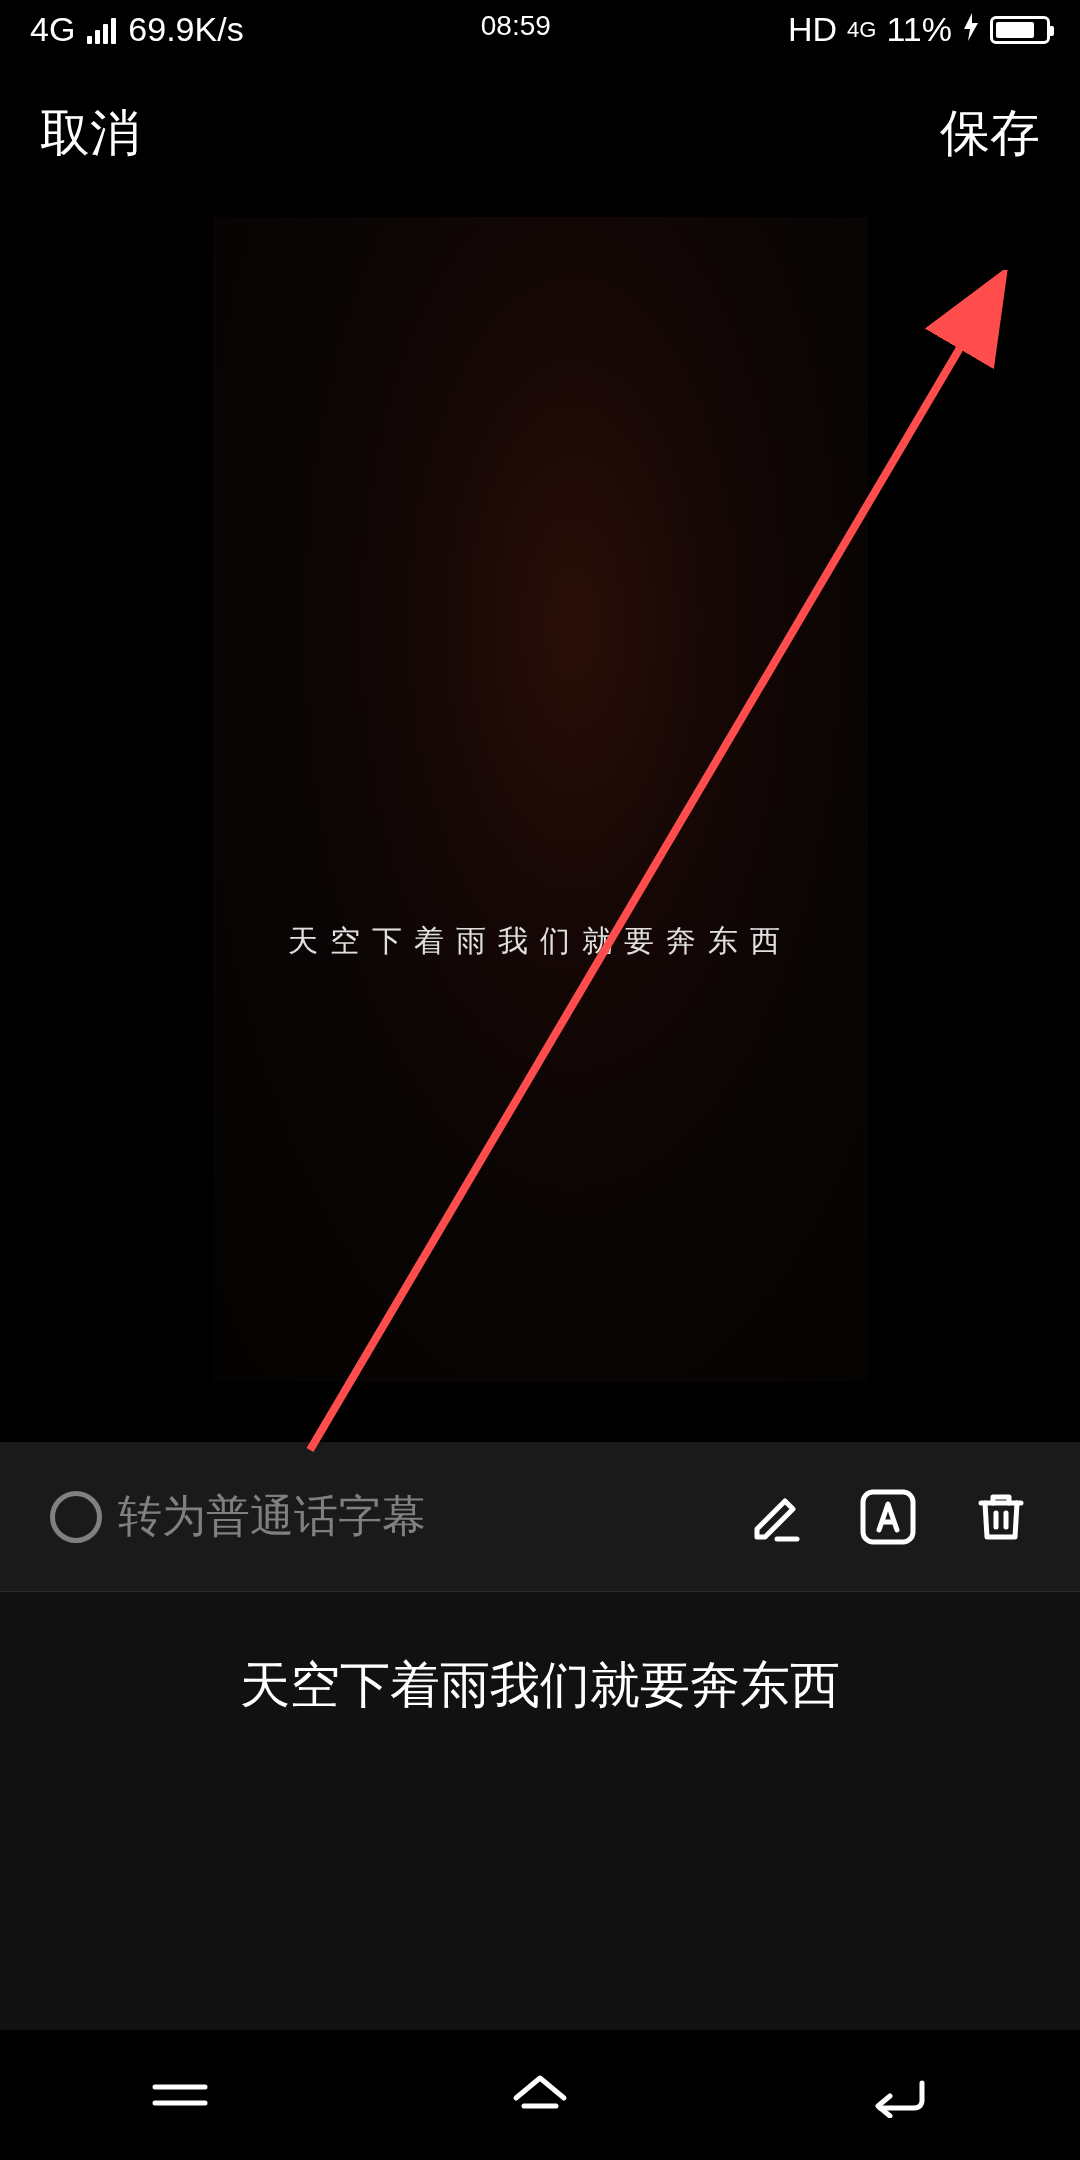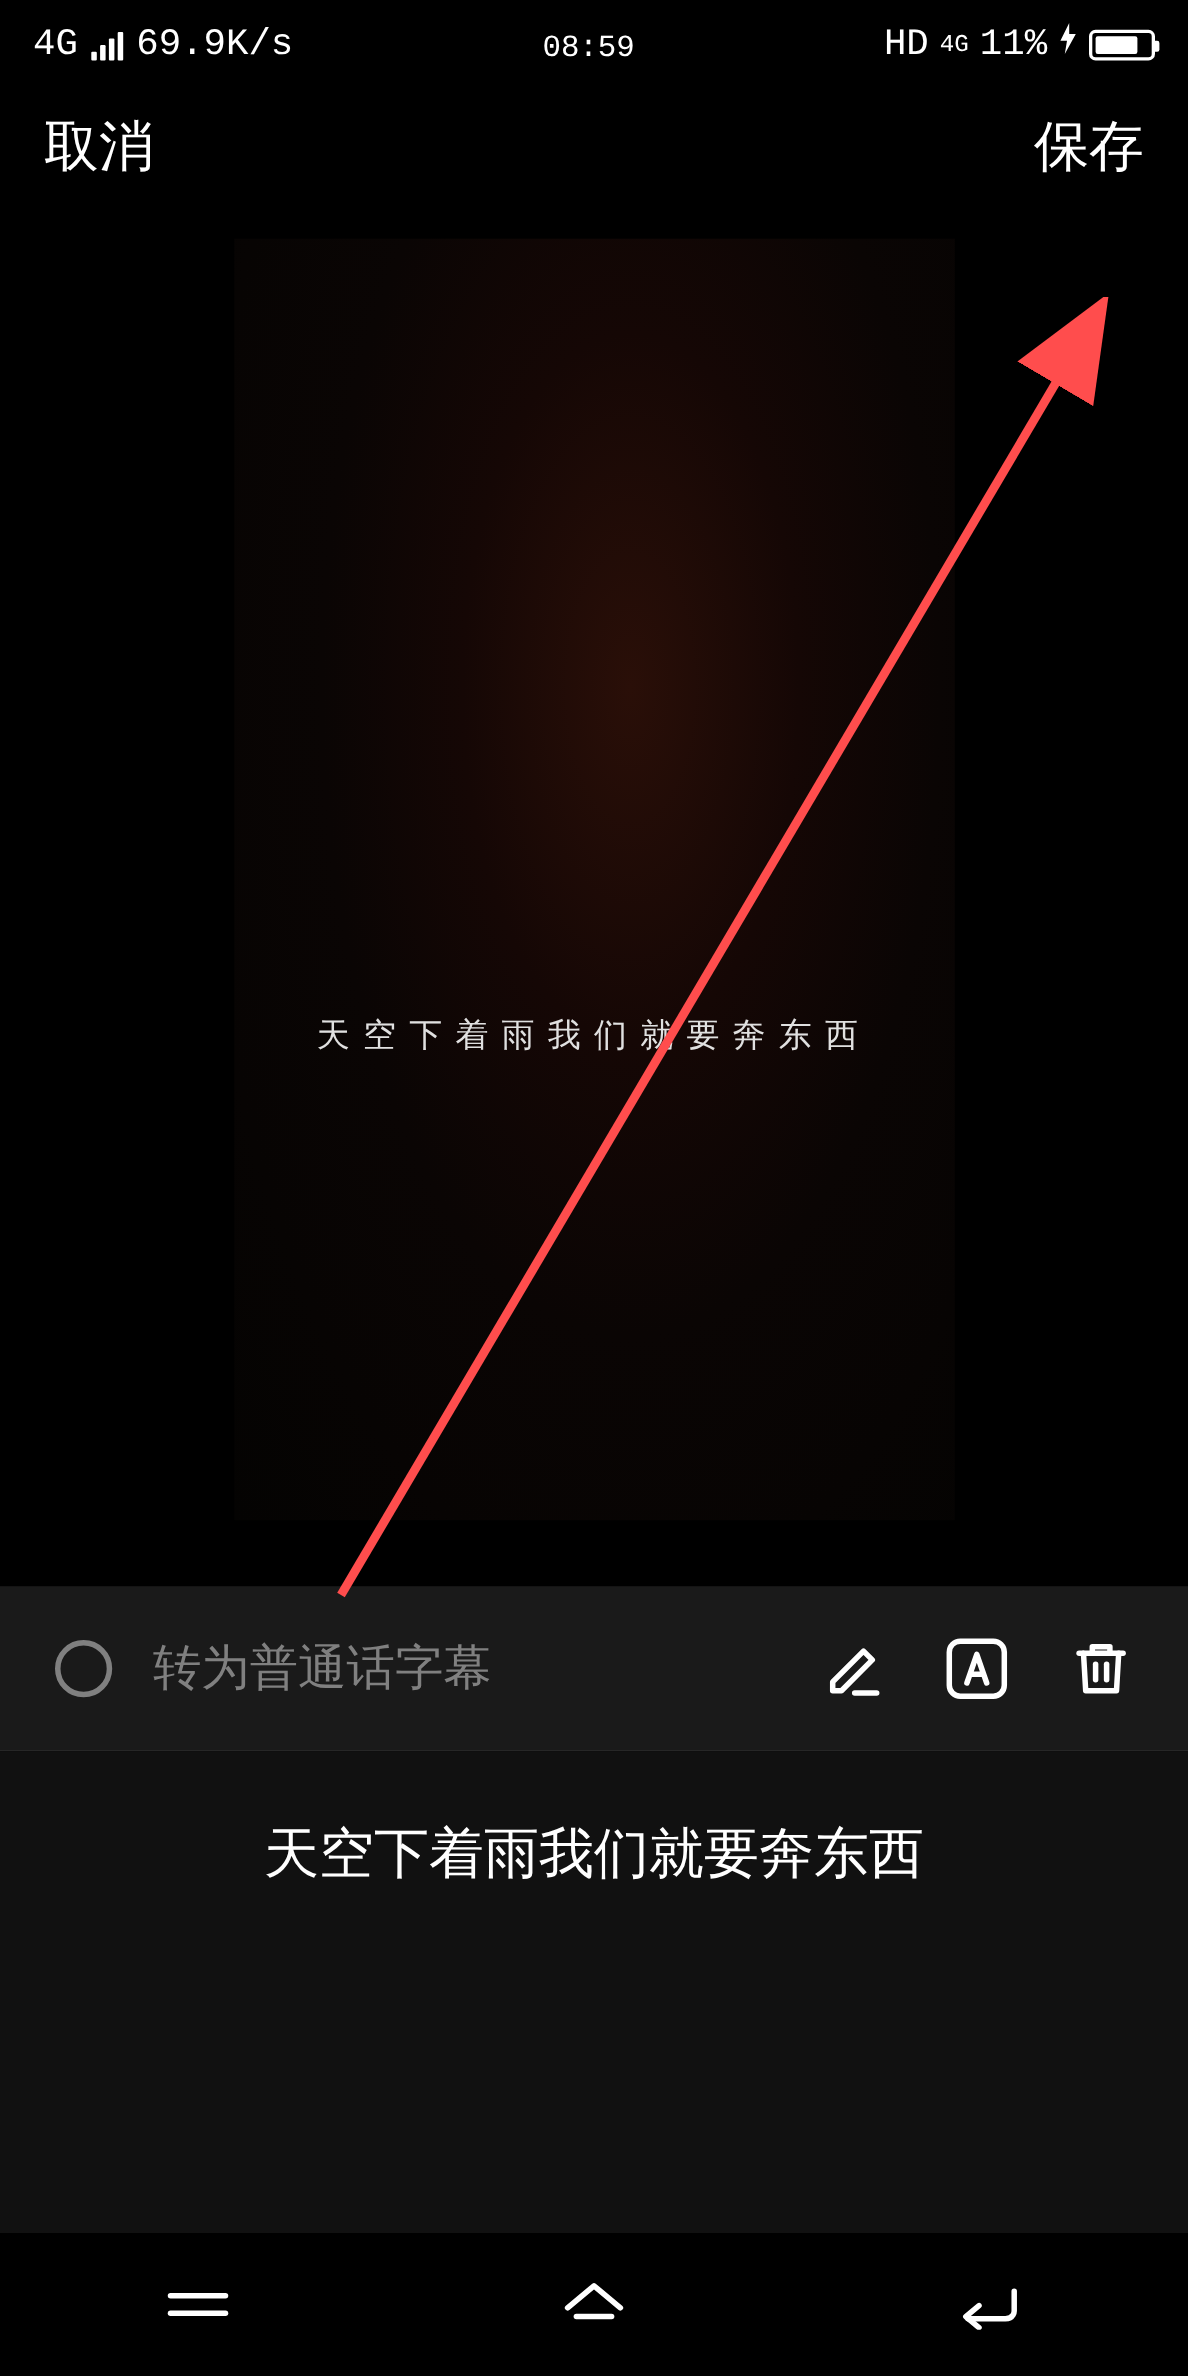--- a/index.html
+++ b/index.html
@@ -12,24 +12,23 @@
       height: 2160px;
       background: #000000;
       font-family: -apple-system, BlinkMacSystemFont, sans-serif;
       color: #ffffff;
       overflow: hidden;
       position: relative;
     }
     .status-bar {
       display: flex;
       justify-content: space-between;
-      align-items: flex-end;
+      align-items: flex-start;
       padding: 10px 30px;
       height: 70px;
-      font-family: Liberation Mono, monospace;
     }
     .status-left {
       display: flex;
       align-items: center;
       gap: 12px;
       font-size: 34px;
       font-weight: 500;
     }
     .signal-bars {
       display: inline-flex;
@@ -128,21 +127,21 @@
     .toolbar {
       display: flex;
       align-items: center;
       padding: 45px 50px;
       background: #1a1a1a;
       border-bottom: 1px solid #2a2a2a;
     }
     .radio-option {
       display: flex;
       align-items: center;
-      gap: 37px;
+      gap: 16px;
       flex: 1;
     }
     .radio-circle {
       width: 52px;
       height: 52px;
       border: 5px solid #808080;
       border-radius: 50%;
     }
     .radio-label {
       font-size: 44px;

